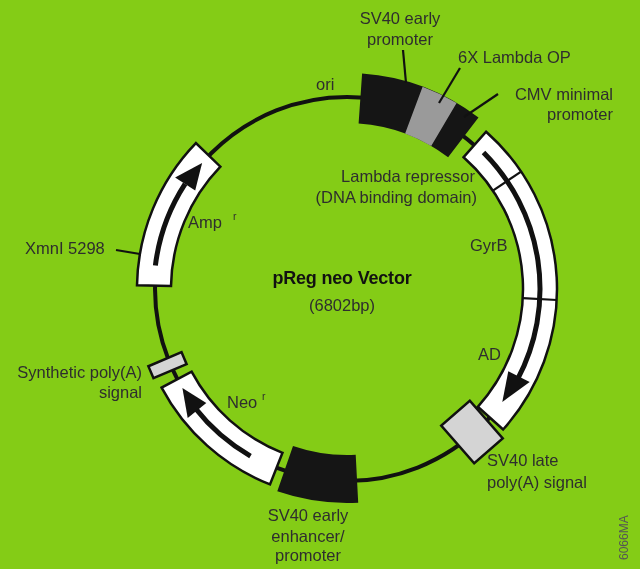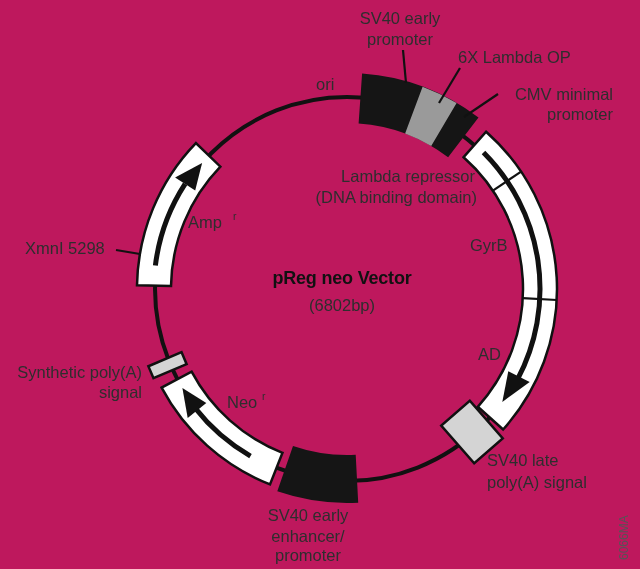--- a/index.html
+++ b/index.html
@@ -1,16 +1,16 @@
 <!DOCTYPE html>
 <html><head>
 <meta charset="utf-8">
 <style>
   html,body{margin:0;padding:0;background:#fff;}
-  .stage{position:relative;width:640px;height:569px;background:#be185d;overflow:hidden;
+  .stage{position:relative;width:640px;height:569px;background:#84cc16;overflow:hidden;
          font-family:"Liberation Sans", sans-serif;}
   svg{display:block;}
   text{fill:#2e2e2e;font-family:"Liberation Sans", sans-serif;font-size:16.5px;}
   .sup{font-size:10.5px;}
   .title{font-weight:bold;font-size:18px;fill:#111;letter-spacing:-0.2px;}
   .subtitle{font-size:16.5px;fill:#2e2e2e;}
   .watermark{font-size:12px;fill:#555;}
   .band{fill:#ffffff;stroke:#111;stroke-width:2.5;}
   .seg{stroke:none;}
   .leader{stroke:#111;stroke-width:2.2;fill:none;}

